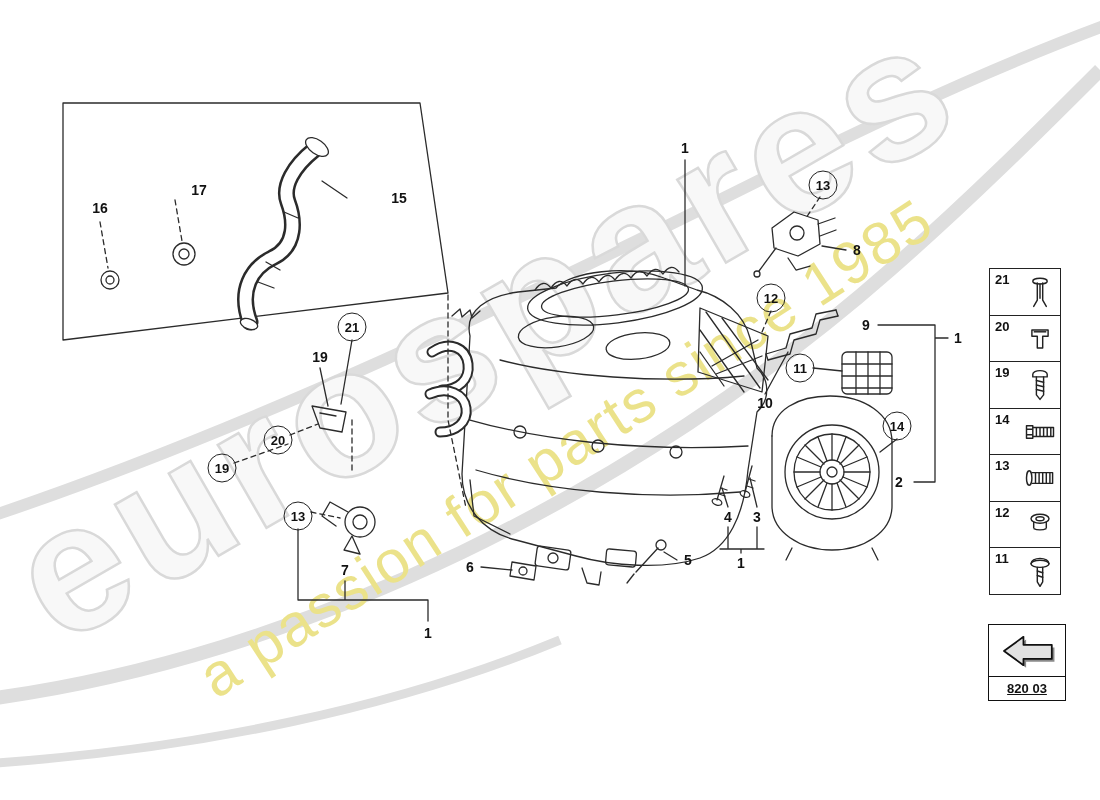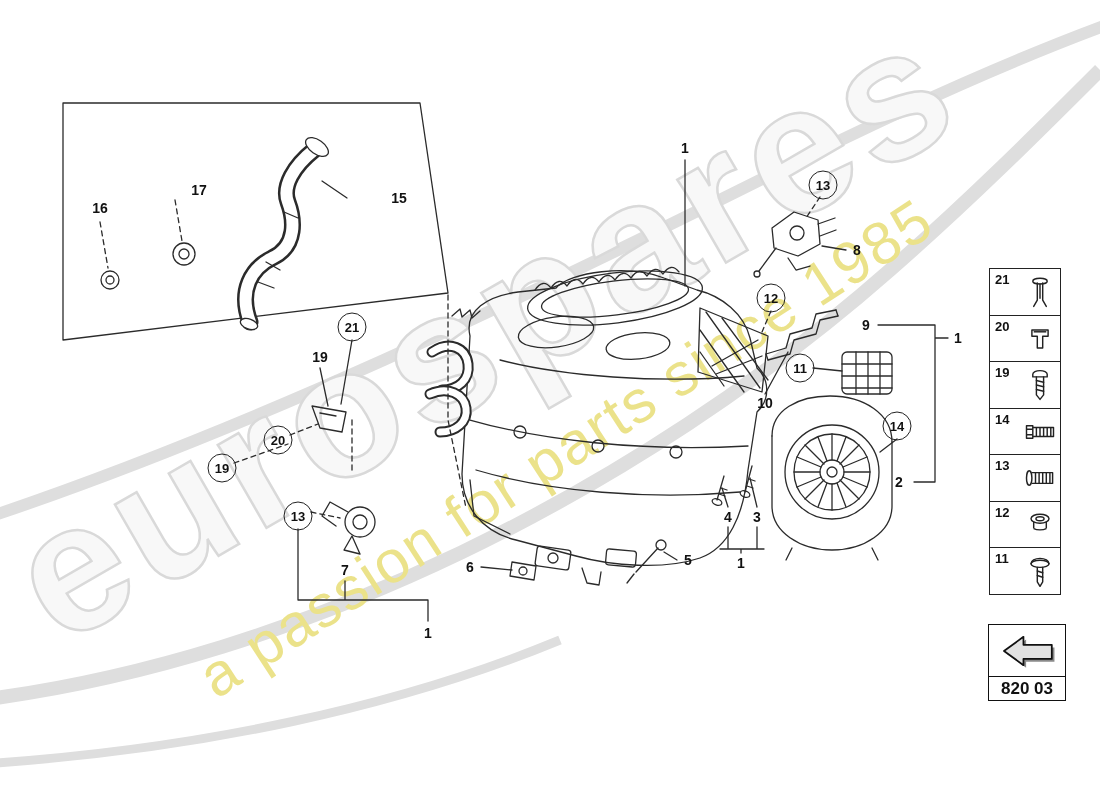--- a/index.html
+++ b/index.html
@@ -35,21 +35,21 @@
   .sb-num{position:absolute;left:5px;top:3px;font-size:13px;font-weight:bold;}
   .sb-icon{position:absolute;right:2px;top:50%;transform:translateY(-50%);
            width:36px;height:42px;stroke:#222;fill:none;}
 
   
   .nav-box{position:absolute;left:988px;top:624px;width:78px;height:54px;border:1.6px solid #111;
            background:#fff;display:flex;align-items:center;justify-content:center;box-sizing:border-box;
            cursor:pointer;}
   .code-box{position:absolute;left:988px;top:676px;width:78px;height:25px;border:1.6px solid #111;
             background:#fff;display:flex;align-items:center;justify-content:center;
-            font-size:17px;font-weight:bold;box-sizing:border-box;}
+            font-size:13px;font-weight:bold;box-sizing:border-box;text-decoration:underline;}
 </style>
 </head>
 <body>
 
 <div class="page">
 
   <div class="watermark-layer">
     <svg class="swoosh-svg" viewBox="0 0 1100 800">
       <g fill="none" stroke="#dedede">
         <path d="M-20,520 C250,430 520,300 780,170 C900,110 1010,60 1120,20" stroke-width="12"></path>

